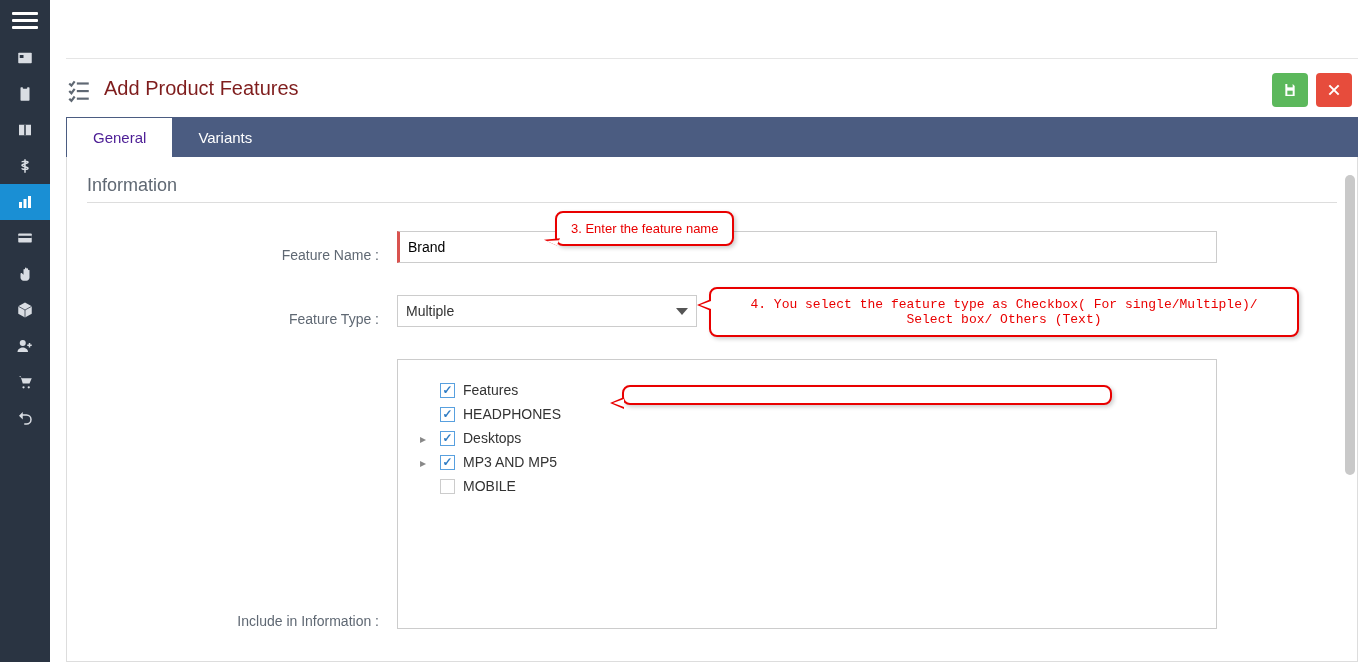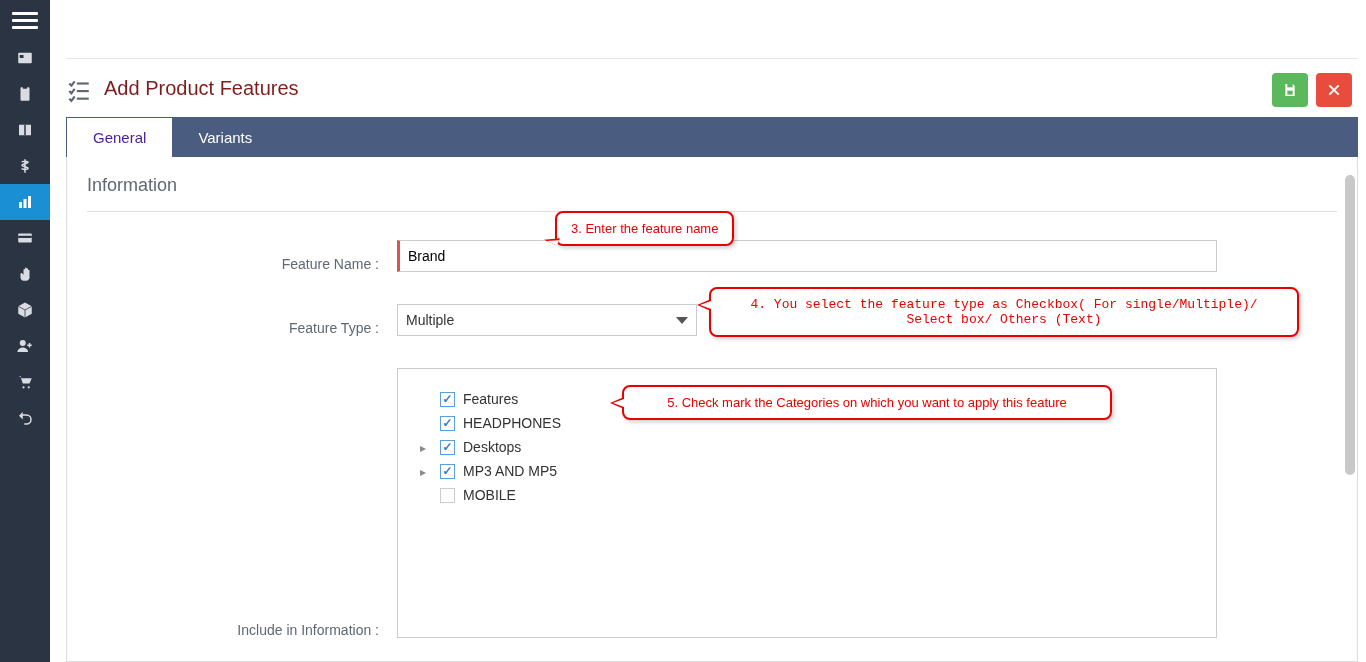--- a/index.html
+++ b/index.html
@@ -25,21 +25,21 @@
   .btn-close { background: #e74c3c; }
   .btn-icon svg { width: 16px; height: 16px; fill: currentColor; }
 
   
   .tabs-bar { background: #4b5c81; display: flex; align-items: stretch; height: 40px; border: 1px solid #4b5c81; }
   .tab { padding: 0 26px; display: flex; align-items: center; font-size: 15px; color: #fff; cursor: pointer; }
   .tab.active { background: #fff; color: #4c1d95; border-bottom: 1px solid #fff; margin-bottom: -1px; }
 
   
   .panel-wrap { flex: 1; border: 1px solid #ddd; border-top: none; padding: 18px 20px; overflow-y: auto; background: #fff; position: relative; }
-  .section-title { font-size: 18px; color: #5f6873; padding-bottom: 15px; border-bottom: 1px solid #ddd; margin-bottom: 28px; }
+  .section-title { font-size: 18px; color: #5f6873; padding-bottom: 6px; border-bottom: 1px solid #ddd; margin-bottom: 28px; }
 
   .form-row { display: flex; align-items: flex-end; margin-bottom: 32px; }
   .form-label { width: 310px; text-align: right; padding-right: 18px; padding-top: 6px; color: #5f6873; font-size: 14px; }
   .form-field { flex: 1; position: relative; }
 
   .text-input { width: 820px; max-width: 100%; height: 32px; border: 1px solid #ccc; border-left: 3px solid #d9534f; padding: 4px 8px; font-size: 14px; outline: none; }
   .select-wrap { width: 300px; height: 32px; border: 1px solid #ccc; display: flex; align-items: center; justify-content: space-between; padding: 0 8px; cursor: pointer; background: #fff; }
   .select-wrap .caret { border-left: 6px solid transparent; border-right: 6px solid transparent; border-top: 7px solid #555; }
 
   .tree-box { width: 820px; max-width: 100%; min-height: 270px; border: 1px solid #ccc; padding: 18px 22px; }
@@ -233,17 +233,16 @@
     <div class="callout c1">
       <div class="tail"></div>
       <span>3. Enter the feature name</span>
     </div>
     <div class="callout c2">
       <div class="tail"></div>
       <span>4. You select the feature type as Checkbox( For single/Multiple)/ Select box/ Others (Text)</span>
     </div>
     <div class="callout c3">
       <div class="tail"></div>
-      <span>5.  Check mark the Categories on which you want to apply this feature</span>
     </div>
 
   </div>
 </div>
 
 </body></html>

